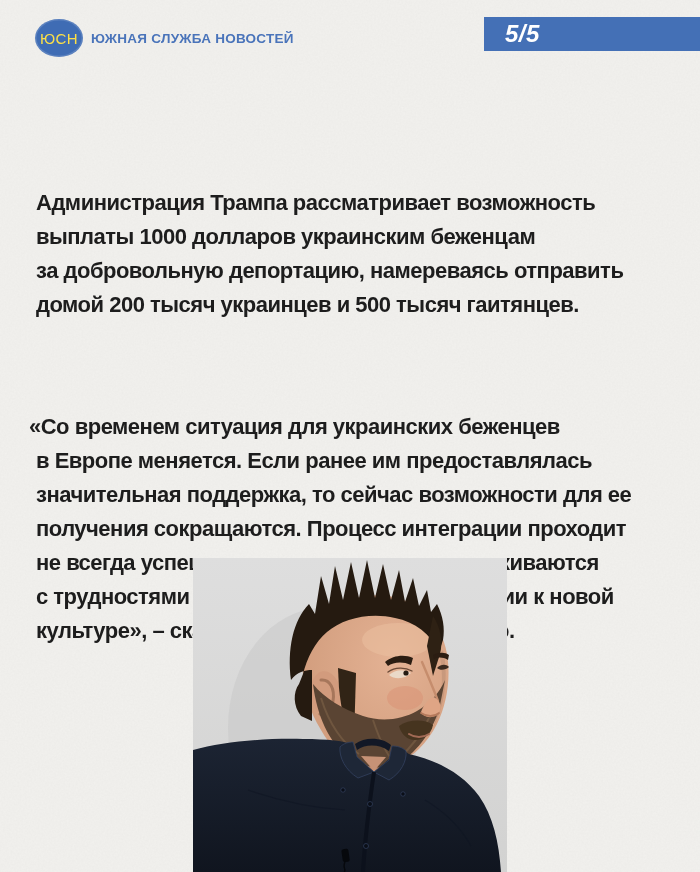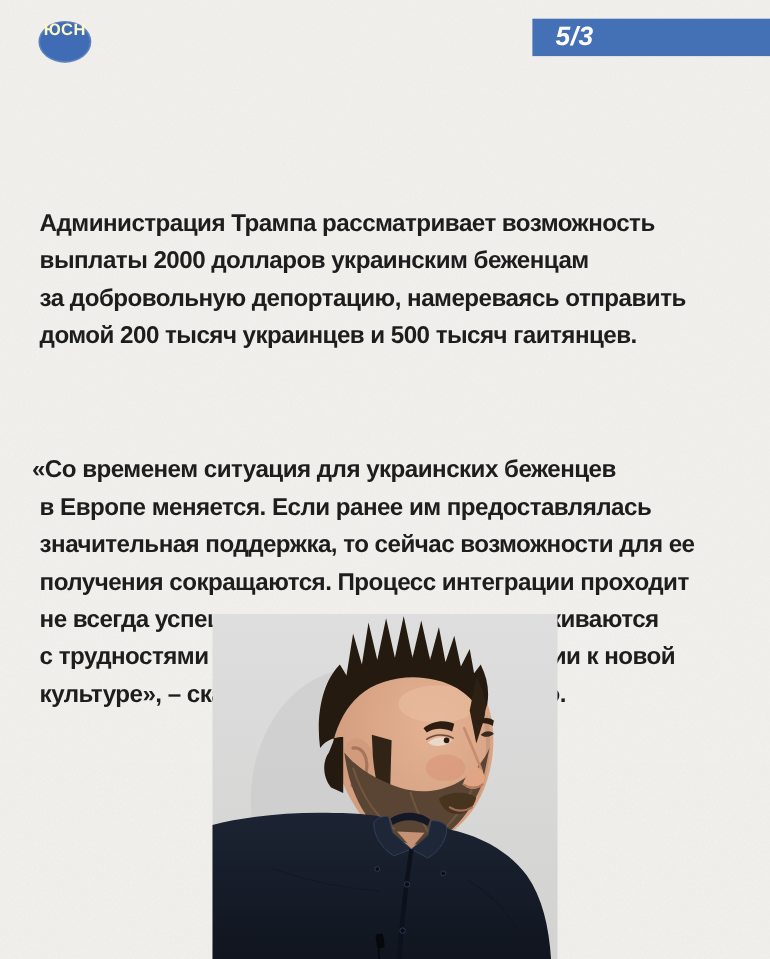--- a/index.html
+++ b/index.html
@@ -17,22 +17,22 @@
   }
   .header { position:absolute; left:0; top:0; width:700px; height:70px; z-index:2; }
   .brand {
     position:absolute; left:35px; top:19px;
     display:flex; align-items:center;
   }
   .logo-ellipse {
     width:48px; height:38px;
     background:#3f6cb4;
     border-radius:50%;
-    display:flex; align-items:flex-start; justify-content:center;
-    color:#fef9c3; font-weight:bold; font-size:15px; letter-spacing:0.5px;
+    display:flex; align-items:center; justify-content:center;
+    color:#fde047; font-weight:normal; font-size:15px; letter-spacing:0.5px;
     box-shadow: inset 0 0 0 1.5px rgba(255,255,255,0.15);
   }
   .brand-name {
     margin-left:8px;
     color:#4a74ba; font-weight:bold; font-size:13.5px; letter-spacing:0.25px;
     white-space:nowrap;
   }
   .page-indicator-bar {
     position:absolute; left:484px; right:0; top:17px; height:34px;
     background:#4470b6;
@@ -69,29 +69,30 @@
       <feColorMatrix in="n" type="matrix" values="0 0 0 0 0.35  0 0 0 0 0.35  0 0 0 0 0.33  0 0 0 0.9 0"></feColorMatrix>
     </filter>
     <rect width="700" height="872" filter="url(#grain)" opacity="0.07"></rect>
   </svg>
 
   <div class="header">
     <div class="brand">
       <div class="logo-ellipse">
         <span>ЮСН</span>
       </div>
+      <div class="brand-name">ЮЖНАЯ СЛУЖБА НОВОСТЕЙ</div>
     </div>
     <div class="page-indicator-bar">
-      <span class="page-indicator-label">5/3</span>
+      <span class="page-indicator-label">5/5</span>
     </div>
   </div>
 
   <div class="article">
     <p>Администрация Трампа рассматривает возможность
-выплаты 2000 долларов украинским беженцам
+выплаты 1000 долларов украинским беженцам
 за добровольную депортацию, намереваясь отправить
 домой 200 тысяч украинцев и 500 тысяч гаитянцев.</p>
     <p class="quote">«Со временем ситуация для украинских беженцев
 в Европе меняется. Если ранее им предоставлялась
 значительная поддержка, то сейчас возможности для ее
 получения сокращаются. Процесс интеграции проходит
 не всегда успешно, и многие украинцы сталкиваются
 с трудностями в трудоустройстве и адаптации к новой
 культуре», – сказал Константин Придыбайло.</p>
   </div>

